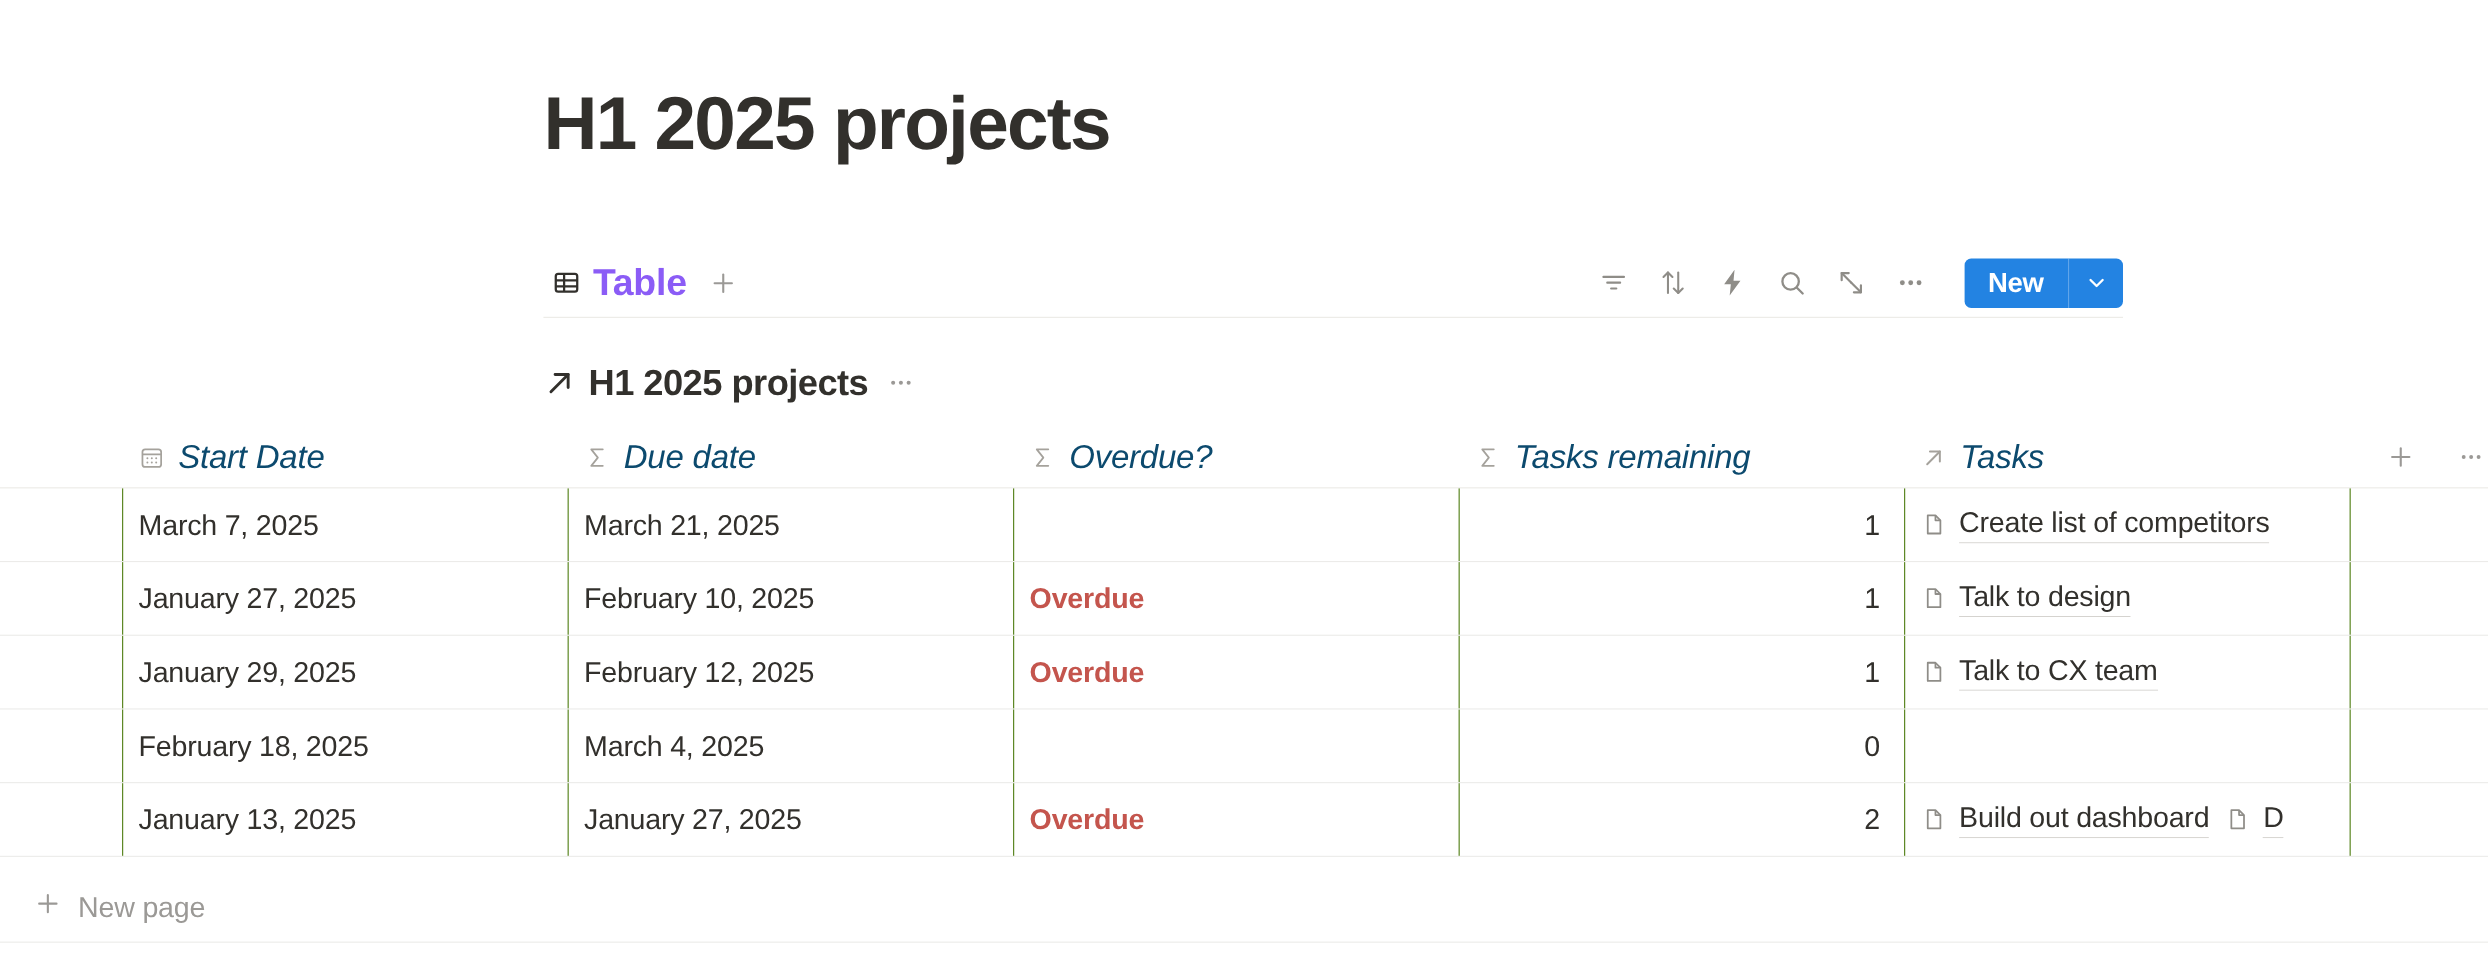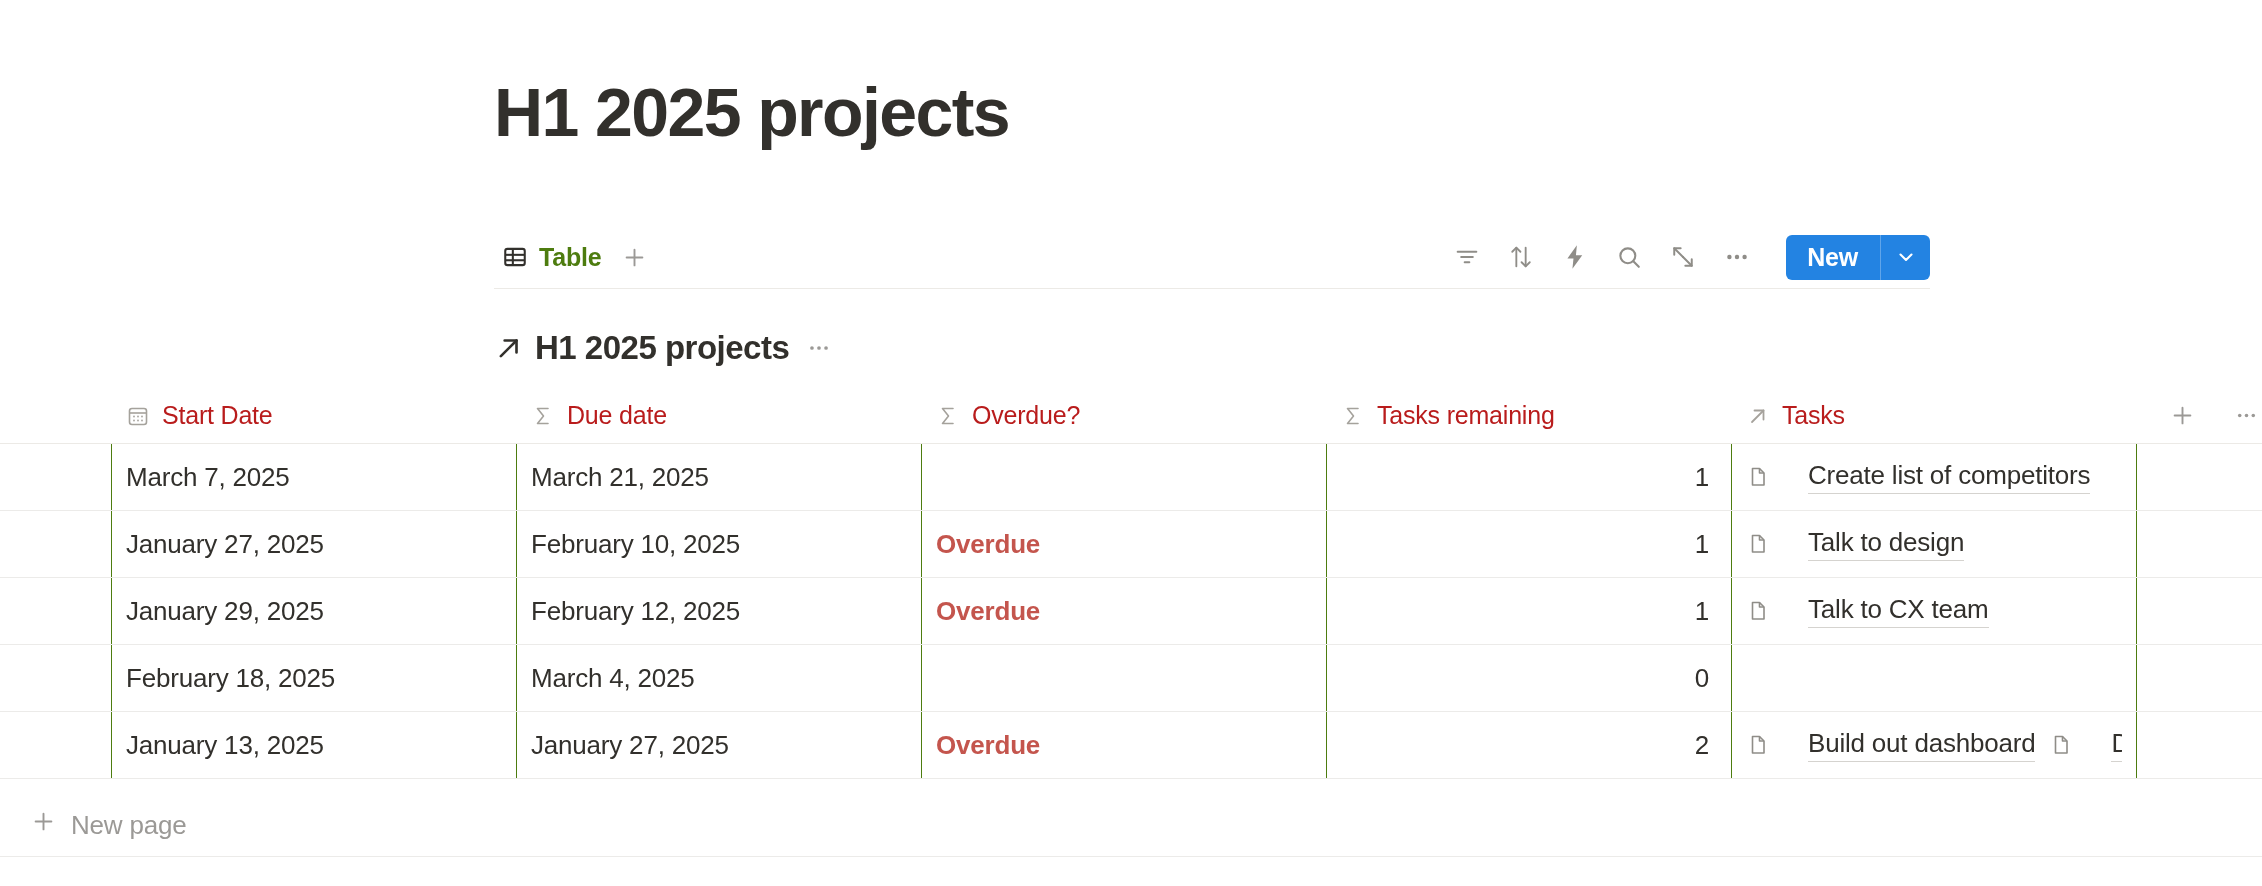--- a/index.html
+++ b/index.html
@@ -57,23 +57,23 @@
 
   .view-tab {
     display: flex;
     align-items: center;
     gap: 11px;
     padding: 4px 8px;
     border-radius: 5px;
     cursor: pointer;
   }
   .view-tab-label {
-    font-size: 25px;
+    font-size: 34px;
     font-weight: 600;
-    color: #4d7c0f;
+    color: #8b5cf6;
     letter-spacing: -0.2px;
     white-space: nowrap;
   }
 
   .icon-btn {
     display: flex;
     align-items: center;
     justify-content: center;
     width: 38px;
     height: 38px;
@@ -151,26 +151,27 @@
 
   .grid-row { display: flex; width: 2470px; }
 
   .header-row { height: 56px; border-bottom: 1px solid #eceae6; }
 
   .hcell {
     display: flex;
     align-items: center;
     gap: 12px;
     padding: 0 14px;
-    color: #b91c1c;
-    font-size: 25px;
+    color: #0c4a6e;
+    font-size: 30px;
     letter-spacing: -0.2px;
     white-space: nowrap;
     cursor: pointer;
     flex: 0 0 auto;
+    font-style: italic;
   }
   .hcell-icon { display: flex; align-items: center; color: #a5a29c; flex: 0 0 auto; }
 
   .body-row { height: 67px; border-bottom: 1px solid #ecebe9; }
 
   .cell {
     display: flex;
     align-items: center;
     padding: 0 14px;
     font-size: 26px;
@@ -207,21 +208,20 @@
     cursor: pointer;
     flex: 0 0 auto;
   }
   .task-chip-label {
     font-size: 26px;
     color: #32302c;
     letter-spacing: -0.2px;
     border-bottom: 1.5px solid #d5d3cf;
     padding-bottom: 2px;
     white-space: nowrap;
-    margin-left: 27px;
   }
   .doc-icon { display: flex; align-items: center; color: #8f8d88; flex: 0 0 auto; }
 
   .header-actions {
     display: flex;
     align-items: center;
     gap: 26px;
     padding-left: 26px;
   }
 

